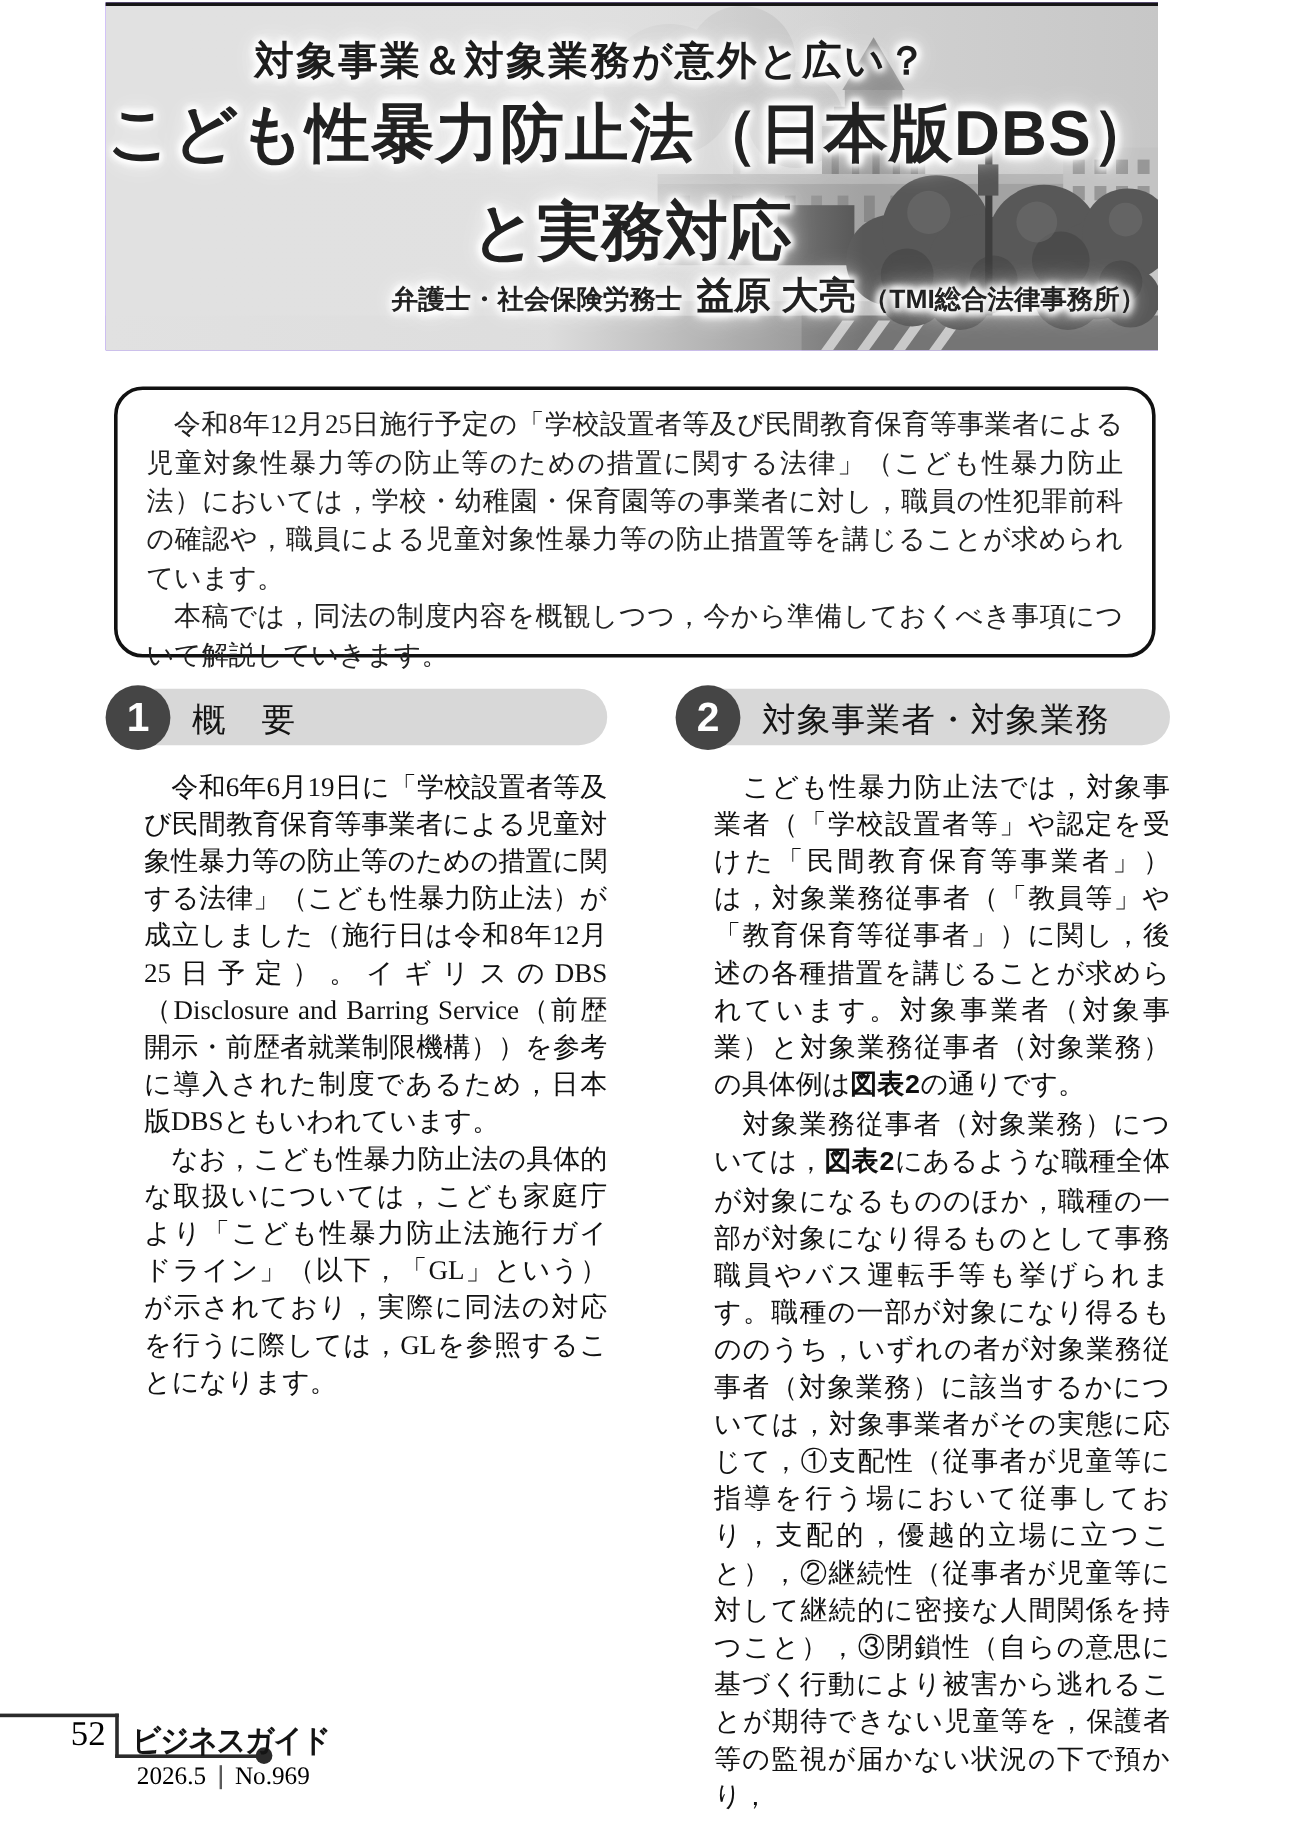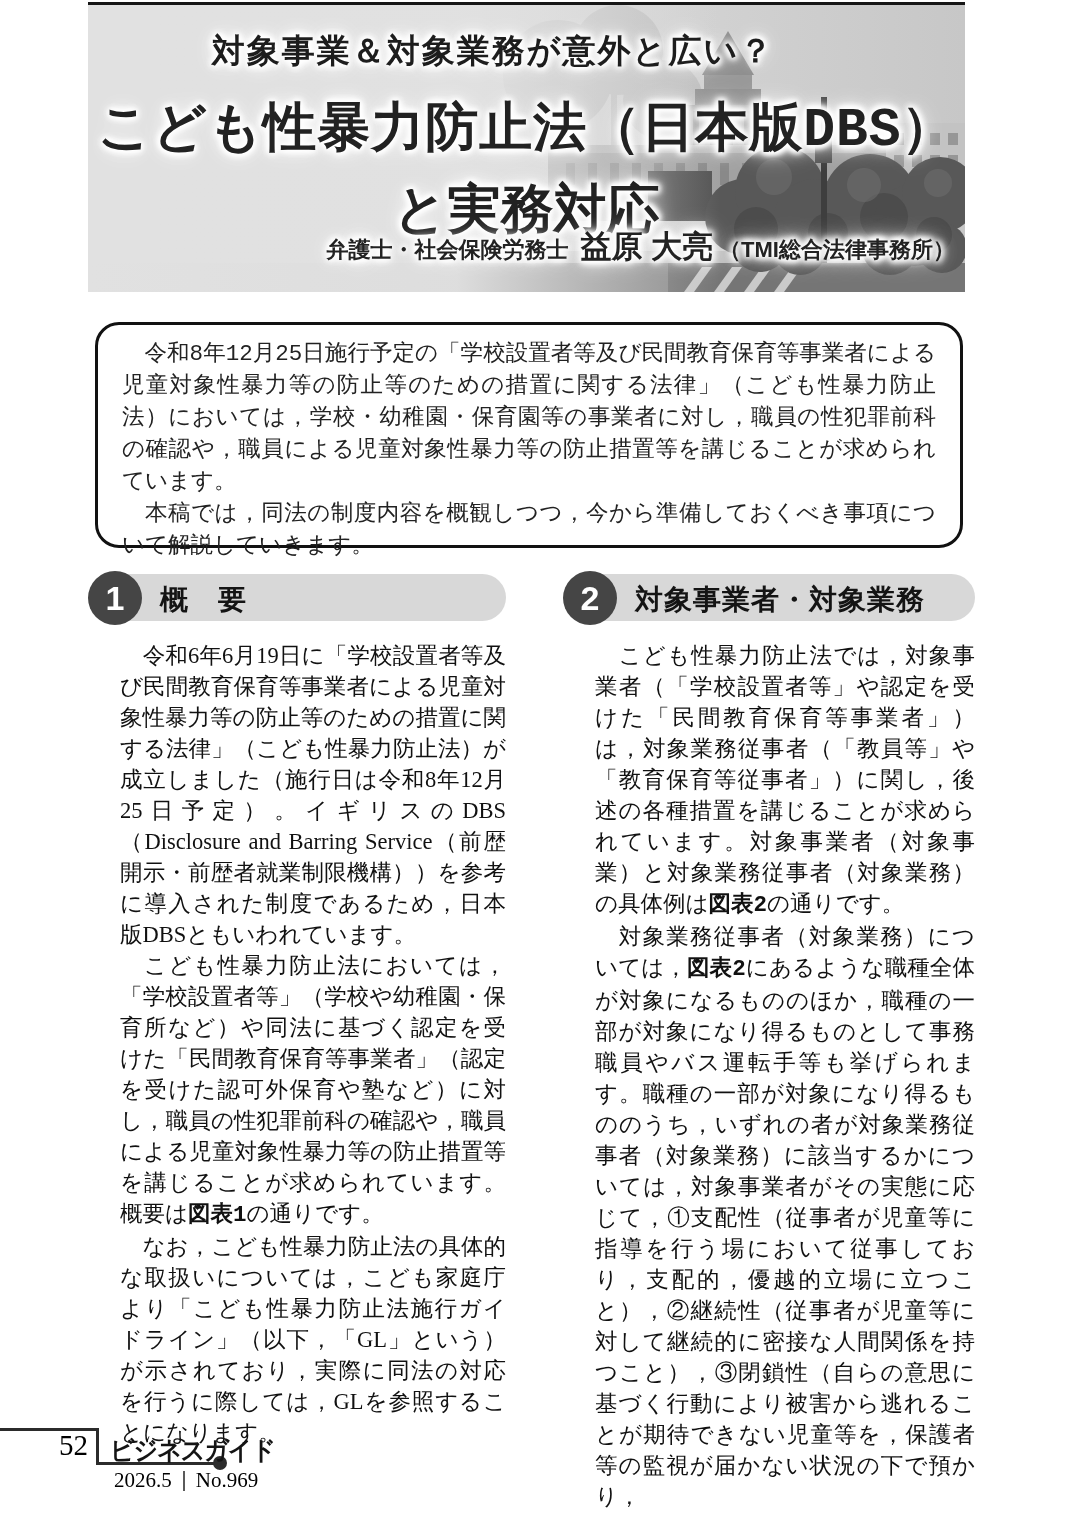--- a/index.html
+++ b/index.html
@@ -18,55 +18,55 @@
   .glow{
     text-shadow:0 0 5px #fff,0 0 10px #fff,0 0 16px #fff,0 0 24px #fff,
       2px 2px 6px #fff,-2px -2px 6px #fff,2px -2px 6px #fff,-2px 2px 6px #fff;
   }
   .header-subtitle{
     position:absolute;top:24px;left:55px;width:700px;text-align:center;
     font-family:"Liberation Sans","DejaVu Sans",sans-serif;font-weight:bold;
     font-size:33px;letter-spacing:2px;color:#1d1d1d;
   }
   .header-title{
-    position:absolute;top:87px;left:0;width:100%;margin:0;text-align:center;
-    font-family:Liberation Mono, monospace;font-weight:bold;color:#222;
+    position:absolute;top:71px;left:0;width:100%;margin:0;text-align:center;
+    font-family:Liberation Sans, sans-serif;font-weight:bold;color:#222;
   }
   .header-title .line1{display:block;font-size:53px;letter-spacing:1px;}
   .header-title .line2{display:block;font-size:53px;margin-top:10px;}
   .header-author{
     position:absolute;right:10px;bottom:24px;
     font-family:"Liberation Sans","DejaVu Sans",sans-serif;font-weight:bold;
     font-size:22px;color:#222;white-space:nowrap;
   }
   .header-author .name{font-size:31px;margin:0 6px 0 12px;}
 
   
   .lead-box{
     position:absolute;left:95px;top:322px;width:868px;height:226px;box-sizing:border-box;
     border:3.5px solid #111;border-radius:24px;padding:13px 24px 0 24px;
-    font-family:Liberation Mono, monospace;
+    font-family:Liberation Serif, serif;
     font-size:22.5px;line-height:32px;text-align:justify;color:#222;background:#fff;
   }
   .lead-box p{margin:0;}
 
   
   .column{position:absolute;top:571px;}
   .col-left{left:88px;width:418px;}
   .col-right{left:563px;width:412px;}
   .sec-header{position:relative;height:54px;}
   .sec-bar{position:absolute;left:12px;right:0;top:3px;height:47px;background:#d8d8d8;border-radius:6px 26px 26px 6px;}
   .sec-num{
     position:absolute;left:0;top:0;width:54px;height:54px;border-radius:50%;background:#454545;
     color:#fff;font-family:"Liberation Sans","DejaVu Sans",sans-serif;font-weight:bold;
     font-size:34px;line-height:54px;text-align:center;
   }
   .sec-title{
     position:absolute;left:72px;top:10px;
-    font-family:"Liberation Sans","DejaVu Sans",sans-serif;font-weight:bold;
+    font-family:"Liberation Sans","DejaVu Sans",sans-serif;font-weight:normal;
     font-size:28px;color:#141414;letter-spacing:1px;
   }
   .body-text{margin-top:15px;font-size:22.5px;line-height:31px;text-align:justify;color:#111;margin-left:32px;}
   .body-text p{margin:0;}
   .figref{font-family:Liberation Mono, monospace;font-weight:bold;font-style:normal;}
 
   
   .footer-rule-top{position:absolute;left:0;top:1428px;width:99px;height:3px;background:#2b2b2b;}
   .footer-rule-vert{position:absolute;left:96px;top:1428px;width:3px;height:37px;background:#2b2b2b;}
   .footer-rule-bottom{position:absolute;left:96px;top:1462px;width:124px;height:3px;background:#2b2b2b;}
@@ -212,21 +212,20 @@
   </section>
 
   <div class="column col-left">
     <div class="sec-header">
       <span class="sec-bar"></span>
       <span class="sec-num">1</span>
       <span class="sec-title">概　要</span>
     </div>
     <div class="body-text">
       <p>　令和6年6月19日に「学校設置者等及び民間教育保育等事業者による児童対象性暴力等の防止等のための措置に関する法律」（こども性暴力防止法）が成立しました（施行日は令和8年12月25日予定）。イギリスのDBS（Disclosure and Barring Service（前歴開示・前歴者就業制限機構））を参考に導入された制度であるため，日本版DBSともいわれています。</p>
-      <p><span>　こども性暴力防止法においては，「学校設置者等」（学校や幼稚園・保育所など）や同法に基づく認定を受けた「民間教育保育等事業者」（認定を受けた認可外保育や塾など）に対し，職員の性犯罪前科の確認や，職員による児童対象性暴力等の防止措置等を講じることが求められています。概要は</span><span class="figref">図表1</span><span>の通りです。</span></p>
       <p>　なお，こども性暴力防止法の具体的な取扱いについては，こども家庭庁より「こども性暴力防止法施行ガイドライン」（以下，「GL」という）が示されており，実際に同法の対応を行うに際しては，GLを参照することになります。</p>
     </div>
   </div>
 
   <div class="column col-right">
     <div class="sec-header">
       <span class="sec-bar"></span>
       <span class="sec-num">2</span>
       <span class="sec-title">対象事業者・対象業務</span>
     </div>

